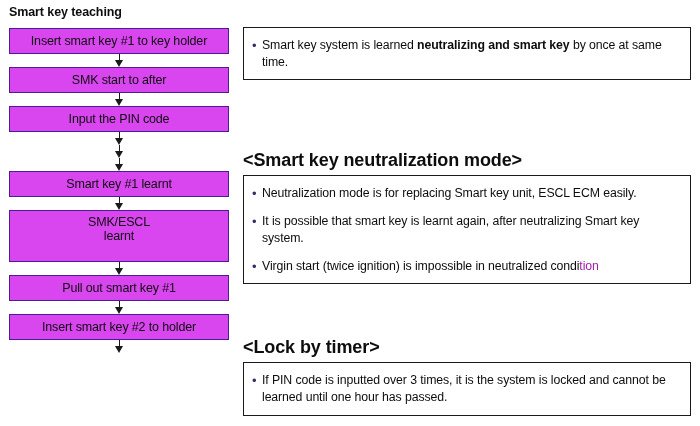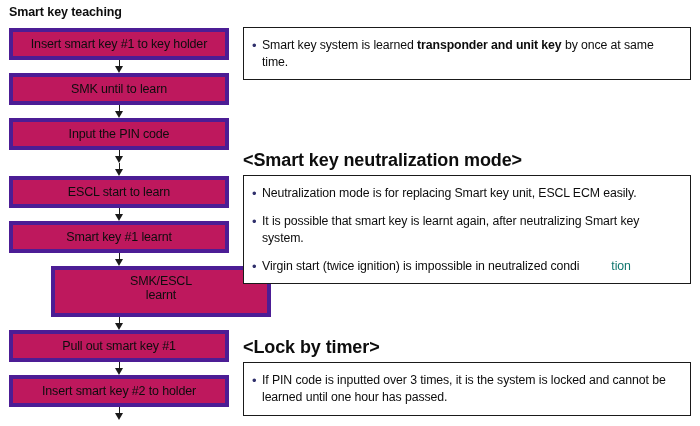--- a/index.html
+++ b/index.html
@@ -33,31 +33,30 @@
   }
   #flowchart {
     position: absolute;
     left: 9px;
     top: 28px;
     width: 220px;
   }
   .flow-step {
     box-sizing: border-box;
     width: 220px;
-    border: 4px solid #4c1d95;
-    background: #be185d;
+    border: 1px solid #4c1d95;
+    background: #d946ef;
     text-align: center;
     font-size: 12.5px;
     line-height: 14px;
     padding: 5px 2px 5px 2px;
     letter-spacing: -0.15px;
   }
   .flow-step.two-line {
-    padding: 4px 2px 11px 2px;
-    margin-left: 42px;
+    padding: 4px 2px 18px 2px;
   }
   .flow-step .ln {
     display: block;
   }
   .arrow-wrap {
     height: 13px;
     display: flex;
     align-items: center;
     justify-content: center;
   }
@@ -107,22 +106,21 @@
     line-height: 17px;
     text-align: left;
   }
   .bullet-text {
     flex: 1 1 auto;
   }
   .bold-em {
     font-weight: bold;
   }
   .tint {
-    color: #0f766e;
-    padding-left: 32px;
+    color: #a21caf;
   }
   .section-head {
     position: absolute;
     width: 100%;
     text-align: left;
     font-size: 18px;
     font-weight: bold;
     letter-spacing: -0.1px;
   }
 
@@ -147,21 +145,21 @@
       <span class="ln">Insert smart key #1 to key holder</span>
     </div>
     <div class="arrow-wrap">
       <span class="arrow">
           <span class="stem"></span>
           <span class="head"></span>
         </span>
     </div>
 
     <div class="flow-step">
-      <span class="ln">SMK until to learn</span>
+      <span class="ln">SMK start to after</span>
     </div>
     <div class="arrow-wrap">
       <span class="arrow">
           <span class="stem"></span>
           <span class="head"></span>
         </span>
     </div>
 
     <div class="flow-step">
       <span class="ln">Input the PIN code</span>
@@ -173,23 +171,20 @@
         </span>
     </div>
 
     <div class="arrow-wrap">
       <span class="arrow">
           <span class="stem"></span>
           <span class="head"></span>
         </span>
     </div>
 
-    <div class="flow-step">
-      <span class="ln">ESCL start to learn</span>
-    </div>
     <div class="arrow-wrap">
       <span class="arrow">
           <span class="stem"></span>
           <span class="head"></span>
         </span>
     </div>
 
     <div class="flow-step">
       <span class="ln">Smart key #1 learnt</span>
     </div>
@@ -230,21 +225,21 @@
           <span class="head"></span>
         </span>
     </div>
 
 
   </div>
 
   <div class="note-box" id="note-box-1">
     <div class="bullet-line">
       <span class="bullet-dot">•</span>
-      <span class="bullet-text"><span>Smart key system is learned </span><span class="bold-em">transponder and unit key</span><span> by once at same  time.</span></span>
+      <span class="bullet-text"><span>Smart key system is learned </span><span class="bold-em">neutralizing and smart key</span><span> by once at same  time.</span></span>
     </div>
   </div>
 
   <div class="section-head" id="head-neutralization">&lt;Smart key neutralization mode&gt;</div>
 
   <div class="note-box" id="note-box-2">
     <div class="bullet-line">
       <span class="bullet-dot">•</span>
       <span class="bullet-text">Neutralization mode is for replacing Smart key unit, ESCL ECM easily.</span>
     </div>

